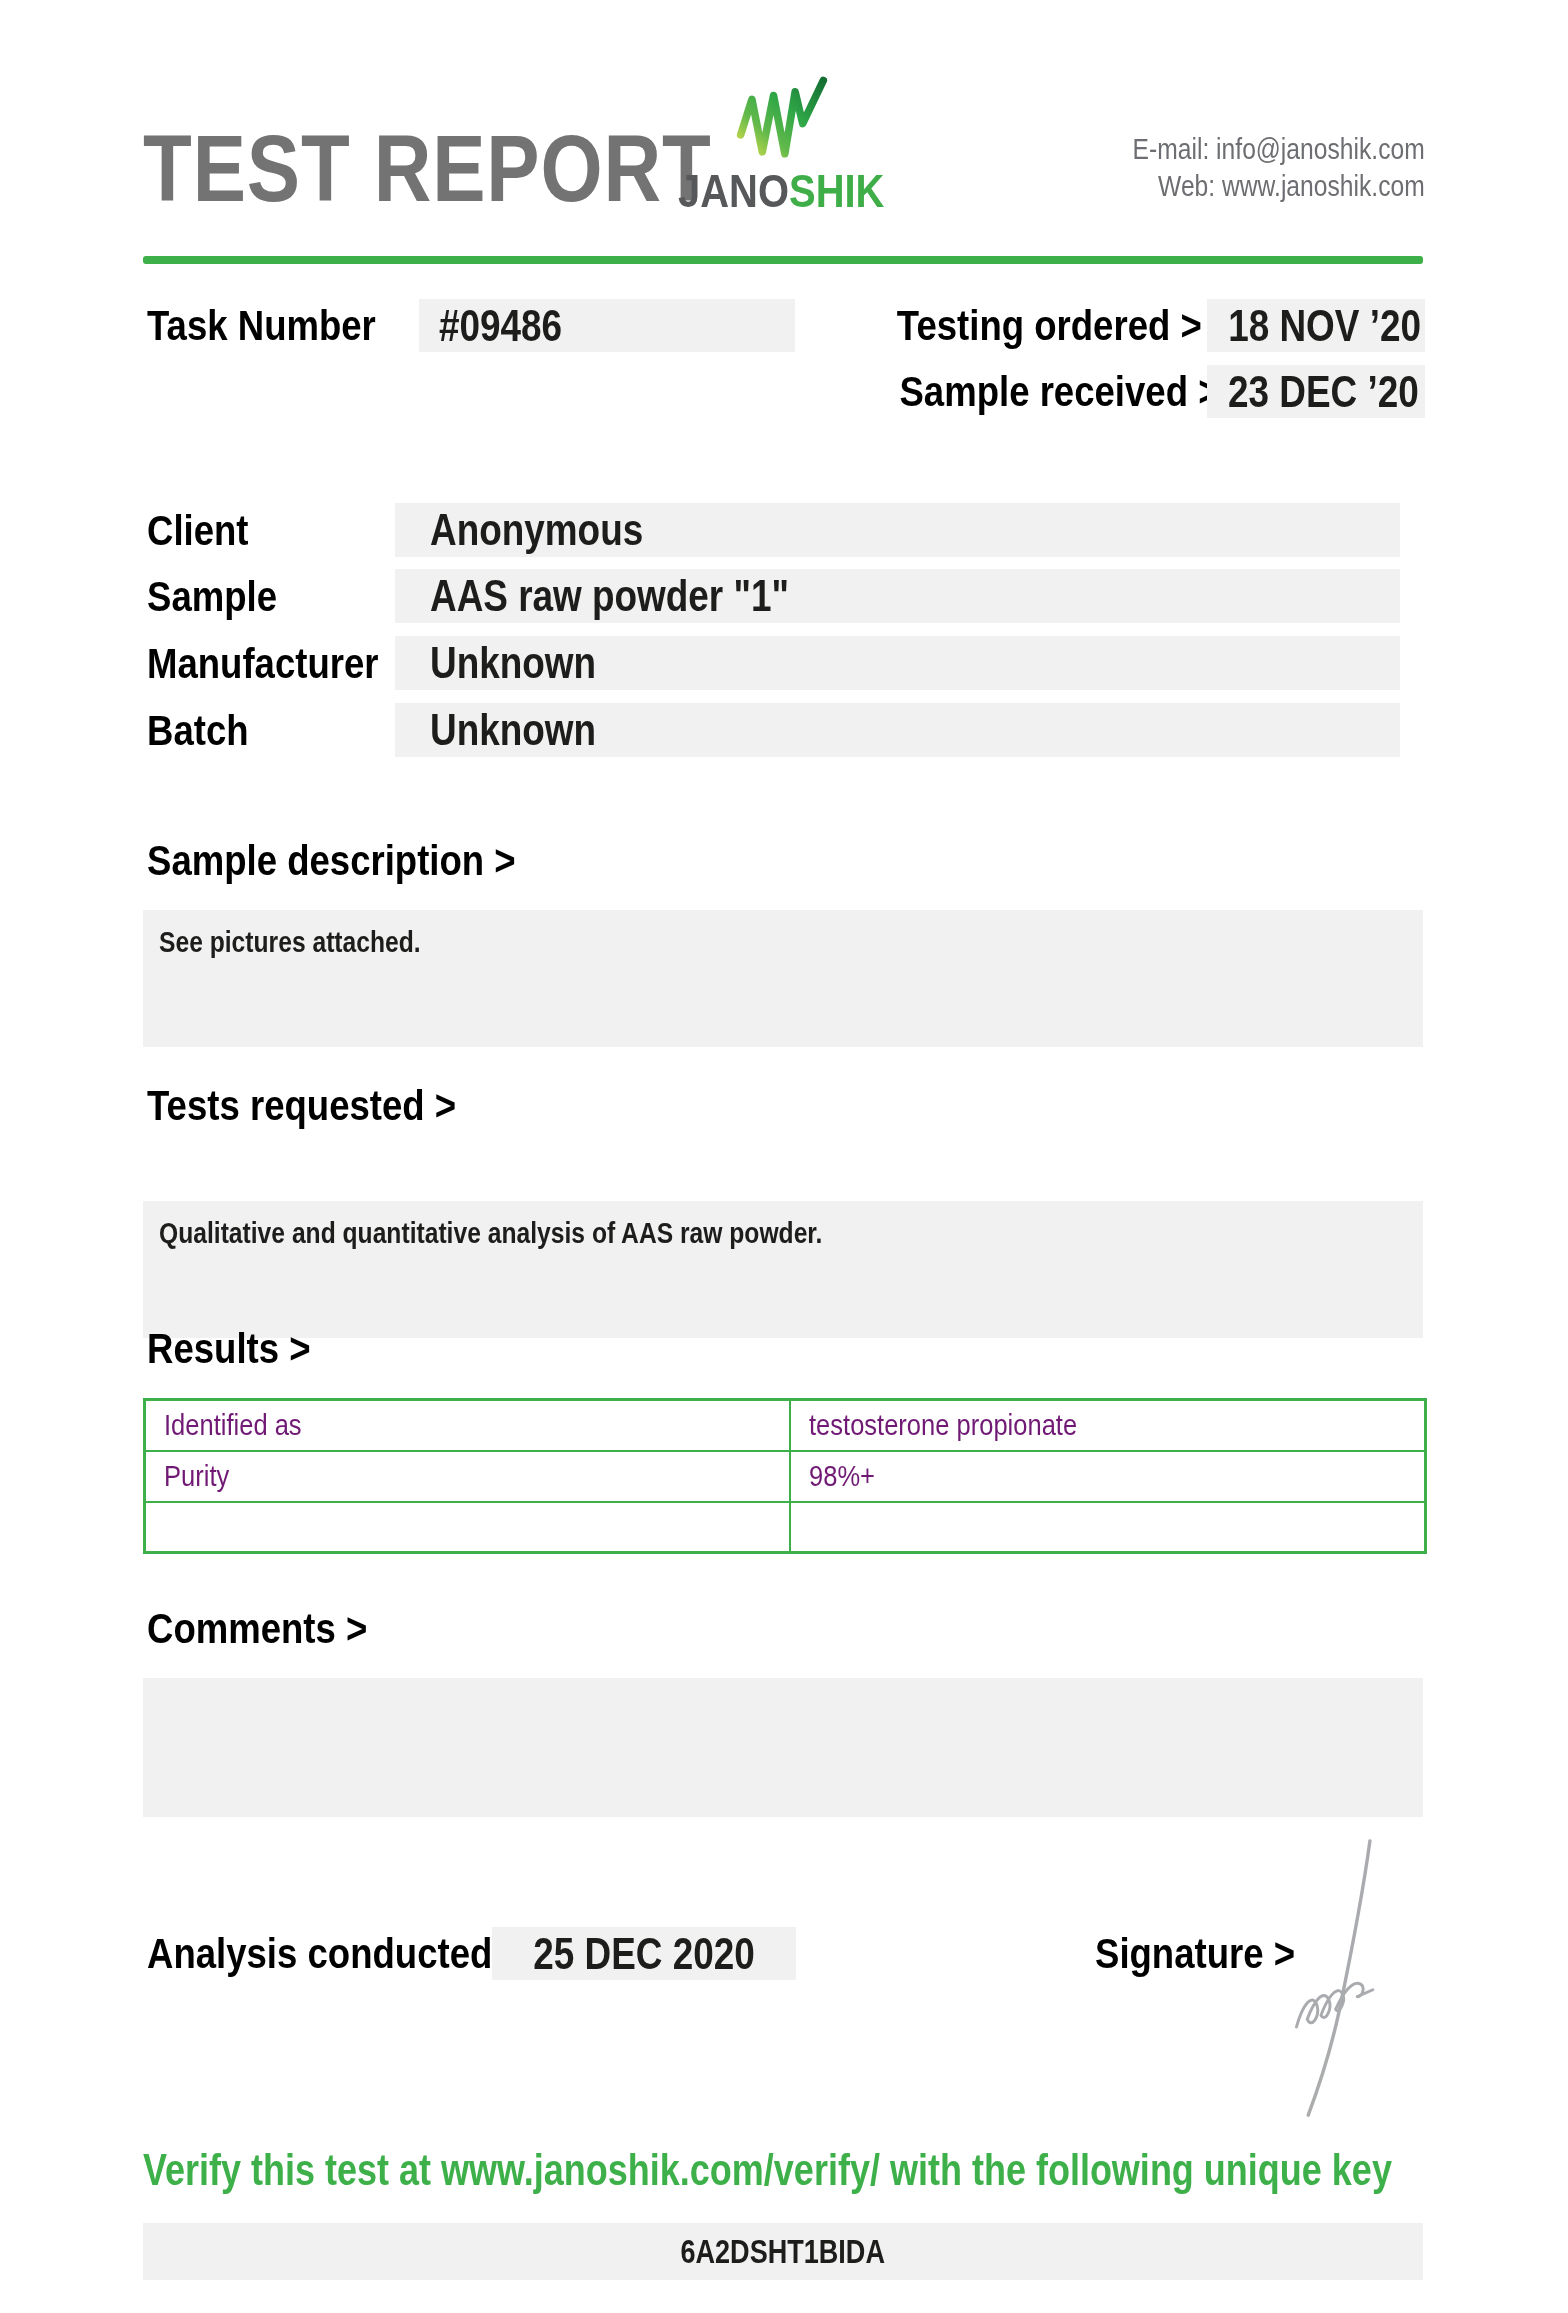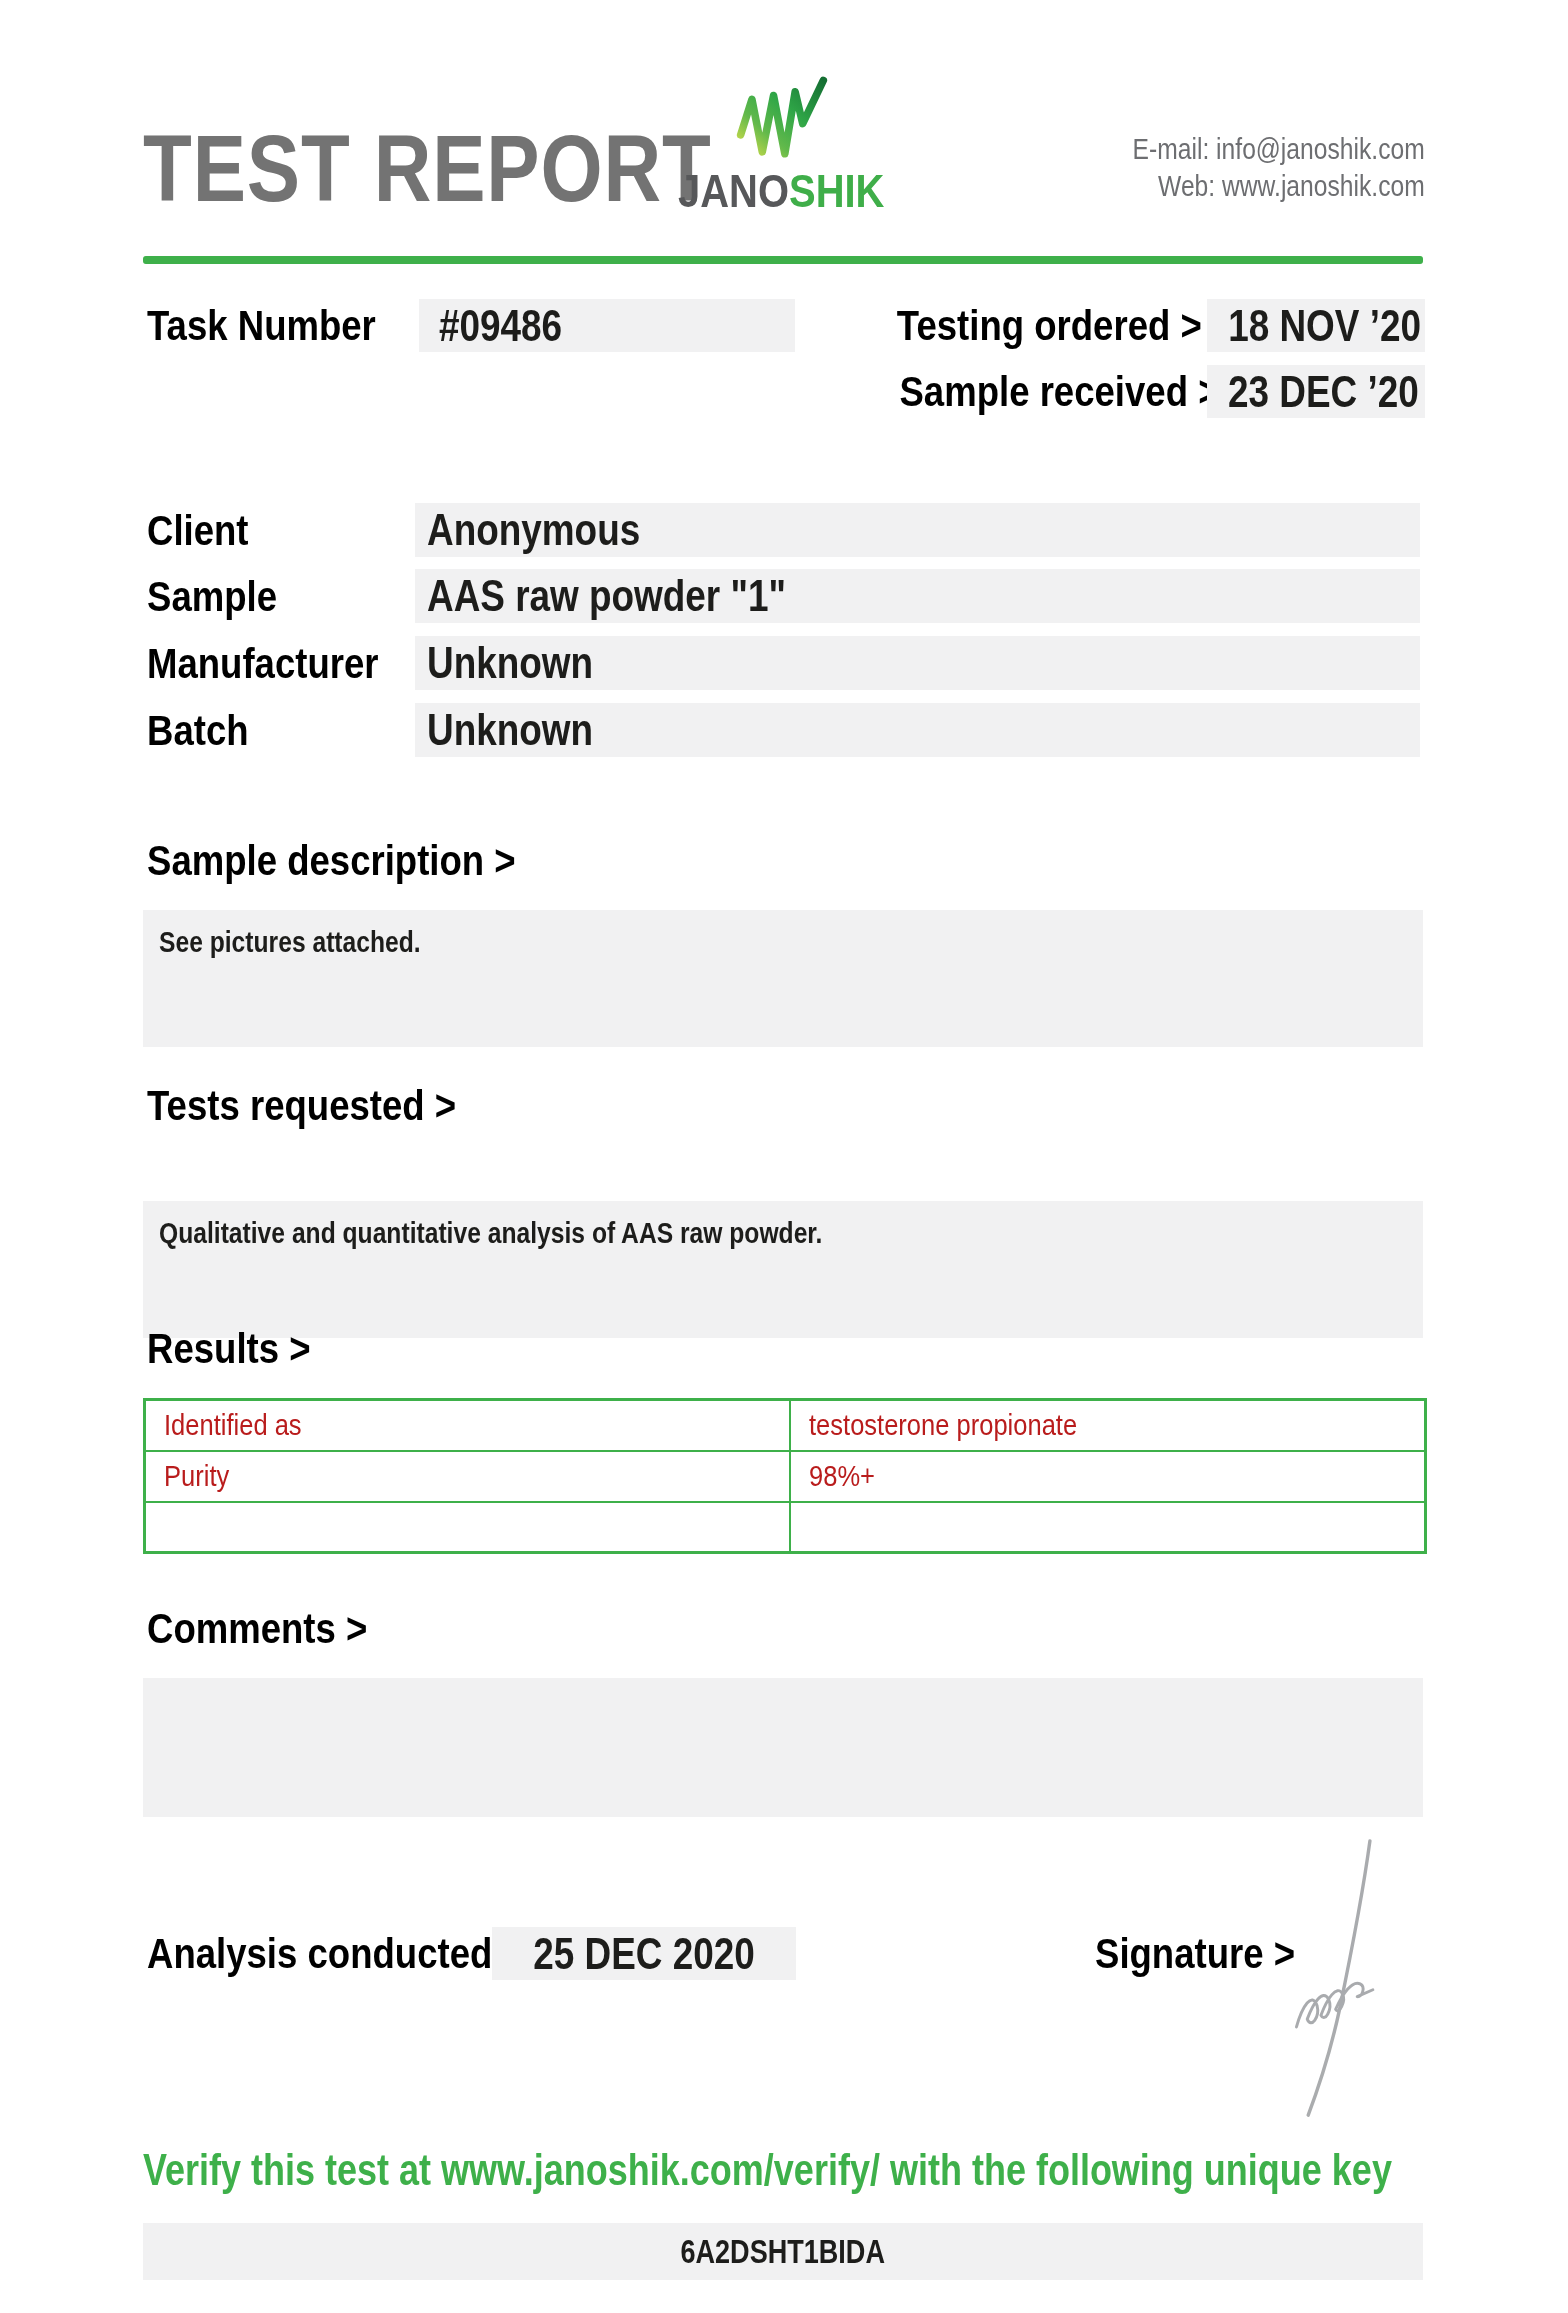--- a/index.html
+++ b/index.html
@@ -33,31 +33,31 @@
   .val-c  { transform-origin:50% 50%; }
 
   .task-label    { left:147px; top:299px; line-height:53px; }
   .task-box      { left:419px; top:299px; width:376px; height:53px; line-height:53px; padding-left:19.6px; }
   .ordered-label { left:843px; top:299px; width:348px; line-height:53px; text-align:right; }
   .ordered-box   { left:1207px; top:299px; width:218px; height:53px; line-height:53px; }
   .received-label{ left:843px; top:365px; width:348px; line-height:53px; text-align:right; }
   .received-box  { left:1207px; top:365px; width:218px; height:53px; line-height:53px; text-align:center; }
 
   .info-label { left:147px; line-height:54px; }
-  .info-box   { left:415px; width:1005px; height:54px; line-height:54px; padding-left:12px; }
+  .info-box   { left:395px; width:1005px; height:54px; line-height:54px; padding-left:35px; }
 
   .sec-heading { left:147px; line-height:1.0; }
   .sec-box { left:143px; width:1280px; height:137px; padding:15.7px 19.6px 0 15.7px; }
   .sec-body { display:inline-block; white-space:nowrap; font-weight:bold; font-size:29px;
               color:#1d1d1b; transform:scaleX(0.85); transform-origin:0 0; }
 
   table.results { position:absolute; left:143px; top:1398px; width:1284px;
                   border-collapse:collapse; border:3.9px solid #3eb04a; }
   table.results td { border:2.9px solid #3eb04a; height:51px; padding:0 0 0 17.6px;
-                     font-size:29px; color:#b91c1c; }
+                     font-size:29px; color:#701a75; }
   table.results td .tcell { display:inline-block; white-space:nowrap;
                      transform:scaleX(0.88); transform-origin:0 50%; }
   td.c1 { width:50.4%; }
 
   .analysis-label { left:147px; top:1927px; line-height:53px; }
   .analysis-box   { left:492px; top:1927px; width:304px; height:53px; line-height:53px; text-align:center; }
   .signature-label{ left:1059px; top:1927px; line-height:53px;margin-left:36px; }
   .signature-svg  { position:absolute; left:1269px; top:1835px; width:147px; height:286px; }
 
   .verify-line { position:absolute; left:143px; top:2147px; color:#3eb04a;

